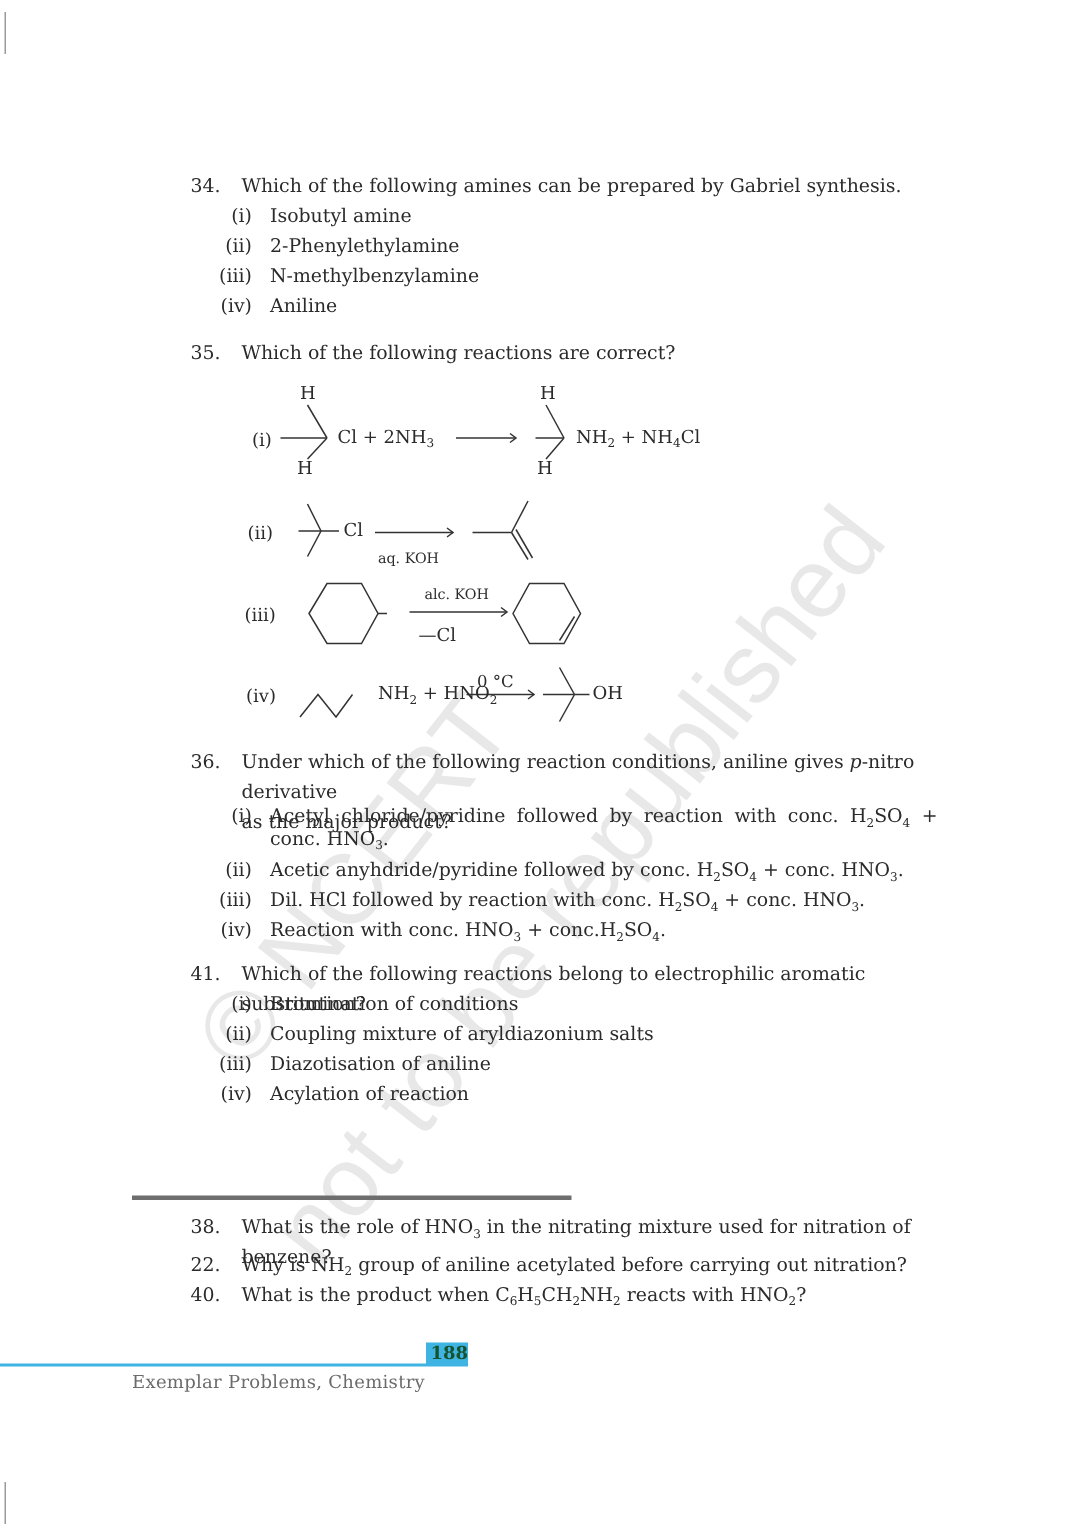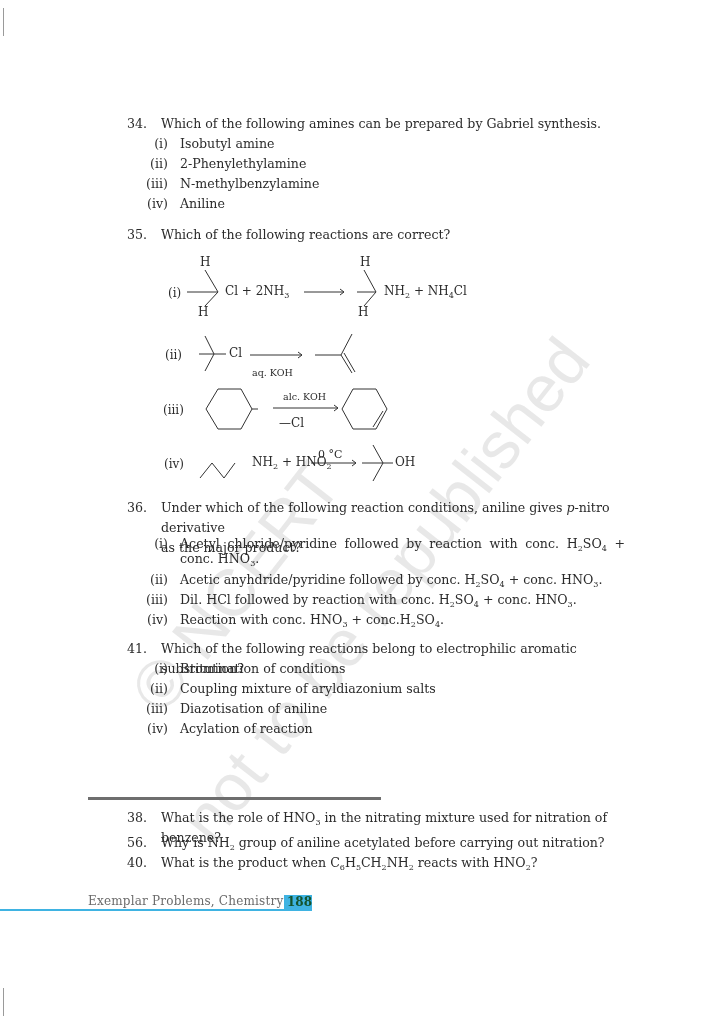--- a/index.html
+++ b/index.html
@@ -14,21 +14,21 @@
   .qtext { position:absolute; left:34px; top:0; width:495px; }
   .opt { position:absolute; font-size:12.6px; line-height:20px; }
   .roman { position:absolute; left:0; width:28px; text-align:right; }
   .otext { position:absolute; left:40px; width:445px; }
   sub { font-size:8px; vertical-align:-3px; line-height:0; }
   .chem { position:absolute; font-family:"DejaVu Serif","Liberation Serif",serif; font-size:12px; }
   .section-title { position:absolute; left:128px; top:766px; font-size:22px; color:#27a3d3;
                    font-family:"DejaVu Serif","Liberation Serif",serif; letter-spacing:0.3px; }
   .section-rule { position:absolute; left:88px; top:797px; width:293px; height:3px; background:#6e6e6e; }
   .footer-line { position:absolute; left:0; top:909px; width:312px; height:2px; background:#3fb3e2; }
-  .footer-text { position:absolute; left:88px; top:894px; font-size:12px; color:#6b6b6b; letter-spacing:0.2px; }
+  .footer-text { position:absolute; left:88px; top:914px; font-size:12px; color:#6b6b6b; letter-spacing:0.2px; }
   .page-badge { position:absolute; left:284px; top:895px; width:28px; height:15px; background:#3fb3e2;
                 font-size:12px; color:#14532d; text-align:right; line-height:14px; font-weight:bold; }
 </style>
 </head>
 <body>
 
 <div class="page">
 
   <div class="crop-mark" style="left:3px;top:8px;height:28px;"></div>
   <div class="crop-mark" style="left:3px;top:988px;height:28px;"></div>
@@ -173,21 +173,21 @@
       <span class="otext">Acylation of reaction</span>
     </div>
 
   <div class="section-rule"></div>
 
   <div class="q" style="top:808px;">
     <span class="qnum">38.</span>
     <span class="qtext">What is the role of HNO<sub>3</sub> in the nitrating mixture used for nitration of benzene?</span>
   </div>
   <div class="q" style="top:833px;">
-    <span class="qnum">56.</span>
+    <span class="qnum">22.</span>
     <span class="qtext">Why is NH<sub>2</sub> group of aniline acetylated before carrying out nitration?</span>
   </div>
   <div class="q" style="top:853px;">
     <span class="qnum">40.</span>
     <span class="qtext">What is the product when C<sub>6</sub>H<sub>5</sub>CH<sub>2</sub>NH<sub>2</sub> reacts with HNO<sub>2</sub>?</span>
   </div>
 
   <div class="footer-line"></div>
   <div class="footer-text">Exemplar Problems, Chemistry</div>
   <div class="page-badge">188</div>

